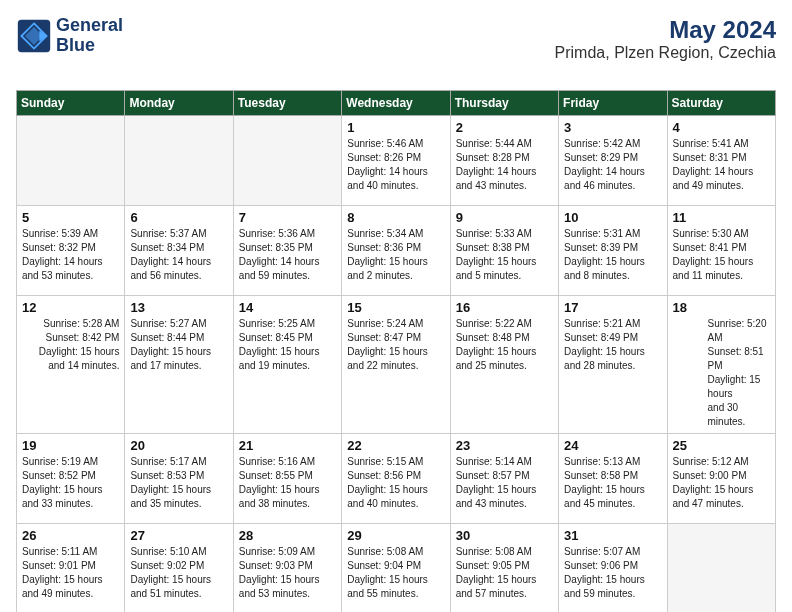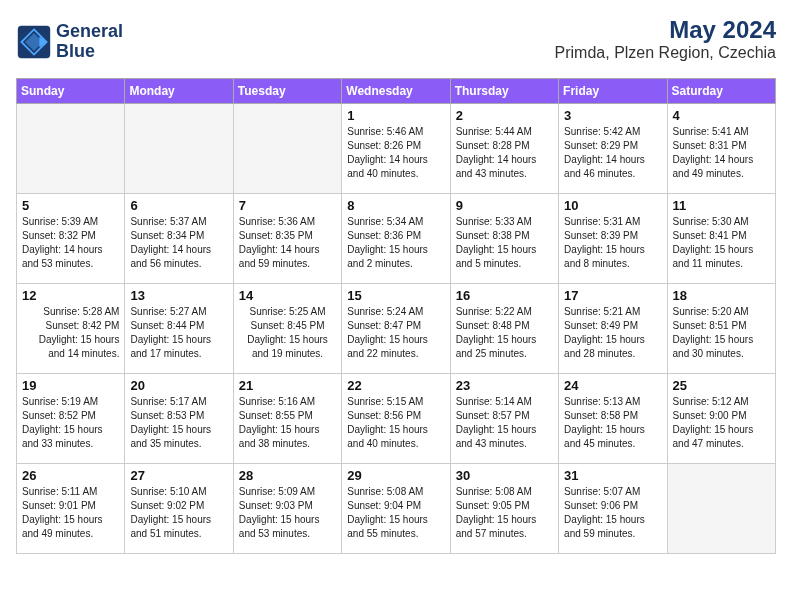--- a/index.html
+++ b/index.html
@@ -6,22 +6,22 @@
     body {
       font-family: Arial, sans-serif;
       background: #fff;
       width: 792px;
       min-height: 612px;
       padding: 16px;
     }
     .header {
       display: flex;
       justify-content: space-between;
-      align-items: flex-end;
-      margin-bottom: 16px;
+      align-items: flex-start;
+      margin-bottom: 28px;
     }
     .logo {
       display: flex;
       align-items: center;
       gap: 4px;
     }
     .logo-text {
       font-size: 18px;
       font-weight: bold;
       color: #1a3a6b;
@@ -42,21 +42,21 @@
     .location {
       font-size: 16px;
       color: #333;
     }
     table {
       width: 100%;
       border-collapse: collapse;
       table-layout: fixed;
     }
     th {
-      background-color: #8b5cf6;
+      background-color: #14532d;
       color: #fff;
       font-size: 12px;
       font-weight: bold;
       padding: 5px 4px;
       text-align: left;
       border: 1px solid #aaa;
     }
     td {
       border: 1px solid #ccc;
       vertical-align: top;
@@ -211,21 +211,21 @@
         </td>
         <td>
           <span class="day-number">13</span>
           <div class="cell-text" style="white-space: pre-line;">Sunrise: 5:27 AM
 Sunset: 8:44 PM
 Daylight: 15 hours
 and 17 minutes.</div>
         </td>
         <td>
           <span class="day-number">14</span>
-          <div class="cell-text" style="white-space: pre-line; text-align: center;">Sunrise: 5:25 AM
+          <div class="cell-text" style="white-space: pre-line;">Sunrise: 5:25 AM
 Sunset: 8:45 PM
 Daylight: 15 hours
 and 19 minutes.</div>
         </td>
         <td>
           <span class="day-number">15</span>
           <div class="cell-text" style="white-space: pre-line;">Sunrise: 5:24 AM
 Sunset: 8:47 PM
 Daylight: 15 hours
 and 22 minutes.</div>
@@ -239,21 +239,21 @@
         </td>
         <td>
           <span class="day-number">17</span>
           <div class="cell-text" style="white-space: pre-line;">Sunrise: 5:21 AM
 Sunset: 8:49 PM
 Daylight: 15 hours
 and 28 minutes.</div>
         </td>
         <td>
           <span class="day-number">18</span>
-          <div class="cell-text" style="white-space: pre-line;">Sunrise: 5:20 AM
+          <div class="cell-text" style="white-space: pre-line; margin-left: 35px;">Sunrise: 5:20 AM
 Sunset: 8:51 PM
 Daylight: 15 hours
 and 30 minutes.</div>
         </td>
       </tr>
       <tr>
         <td>
           <span class="day-number">19</span>
           <div class="cell-text" style="white-space: pre-line;">Sunrise: 5:19 AM
 Sunset: 8:52 PM

